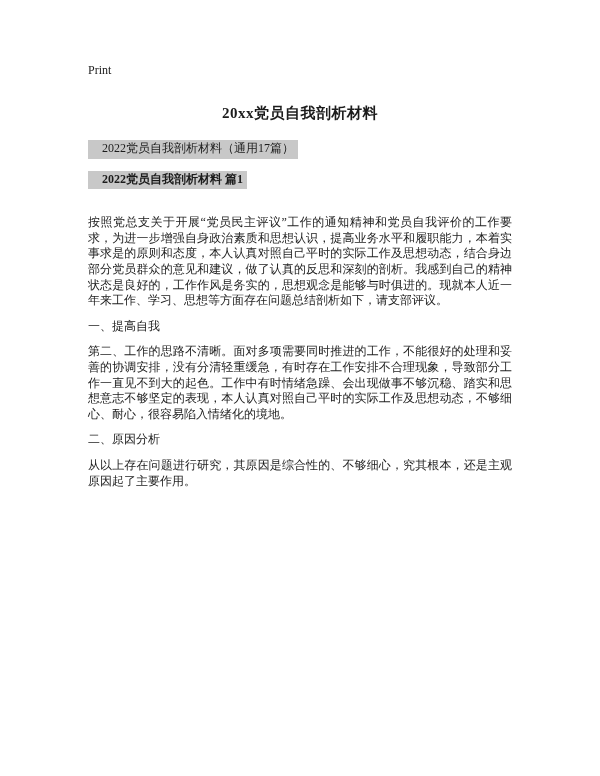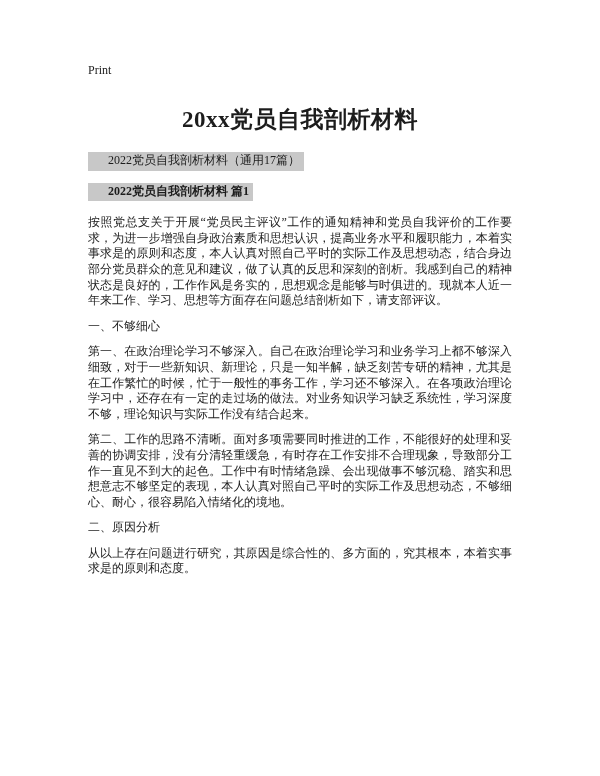--- a/index.html
+++ b/index.html
@@ -20,39 +20,39 @@
     height: 776px;
     padding: 60px 88px 30px 88px;
   }
   .print-link {
     font-size: 12px;
     color: #1c1c1c;
     display: inline-block;
     cursor: pointer;
   }
   .doc-title {
-    font-size: 23px;
+    font-size: 15px;
     font-weight: bold;
     text-align: center;
     margin: 26px 0 14px 0;
     letter-spacing: 0.5px;
   }
   .hl-row {
     margin: 0 0 9px 0;
     line-height: 1.3;
   }
   .hl {
     display: inline-block;
     background: #c8c8c8;
     font-size: 12px;
-    padding: 1px 4px 2px 20px;
+    padding: 1px 4px 2px 14px;
   }
   .hl.bold { font-weight: bold; }
   .doc-body {
-    margin-top: 14px;
+    margin-top: 26px;
   }
   .doc-body p {
     font-size: 12px;
     line-height: 1.3;
     text-align: justify;
     margin: 0 0 10px 0;
   }
   .doc-body p.sub-heading {
     text-align: left;
     margin: 2px 0 10px 0;
@@ -70,20 +70,19 @@
   <div class="hl-row">
     <span class="hl">2022党员自我剖析材料（通用17篇）</span>
   </div>
 
   <div class="hl-row">
     <span class="hl bold">2022党员自我剖析材料 篇1</span>
   </div>
 
   <div class="doc-body">
     <p>按照党总支关于开展“党员民主评议”工作的通知精神和党员自我评价的工作要求，为进一步增强自身政治素质和思想认识，提高业务水平和履职能力，本着实事求是的原则和态度，本人认真对照自己平时的实际工作及思想动态，结合身边部分党员群众的意见和建议，做了认真的反思和深刻的剖析。我感到自己的精神状态是良好的，工作作风是务实的，思想观念是能够与时俱进的。现就本人近一年来工作、学习、思想等方面存在问题总结剖析如下，请支部评议。</p>
-    <p class="sub-heading">一、不够细心</p>
-    <p>第一、在政治理论学习不够深入。自己在政治理论学习和业务学习上都不够深入细致，对于一些新知识、新理论，只是一知半解，缺乏刻苦专研的精神，尤其是在工作繁忙的时候，忙于一般性的事务工作，学习还不够深入。在各项政治理论学习中，还存在有一定的走过场的做法。对业务知识学习缺乏系统性，学习深度不够，理论知识与实际工作没有结合起来。</p>
+    <p class="sub-heading">一、提高自我</p>
     <p>第二、工作的思路不清晰。面对多项需要同时推进的工作，不能很好的处理和妥善的协调安排，没有分清轻重缓急，有时存在工作安排不合理现象，导致部分工作一直见不到大的起色。工作中有时情绪急躁、会出现做事不够沉稳、踏实和思想意志不够坚定的表现，本人认真对照自己平时的实际工作及思想动态，不够细心、耐心，很容易陷入情绪化的境地。</p>
     <p class="sub-heading">二、原因分析</p>
-    <p>从以上存在问题进行研究，其原因是综合性的、多方面的，究其根本，本着实事求是的原则和态度。</p>
+    <p>从以上存在问题进行研究，其原因是综合性的、不够细心，究其根本，还是主观原因起了主要作用。</p>
   </div>
 
 </div>
 
 </body></html>

